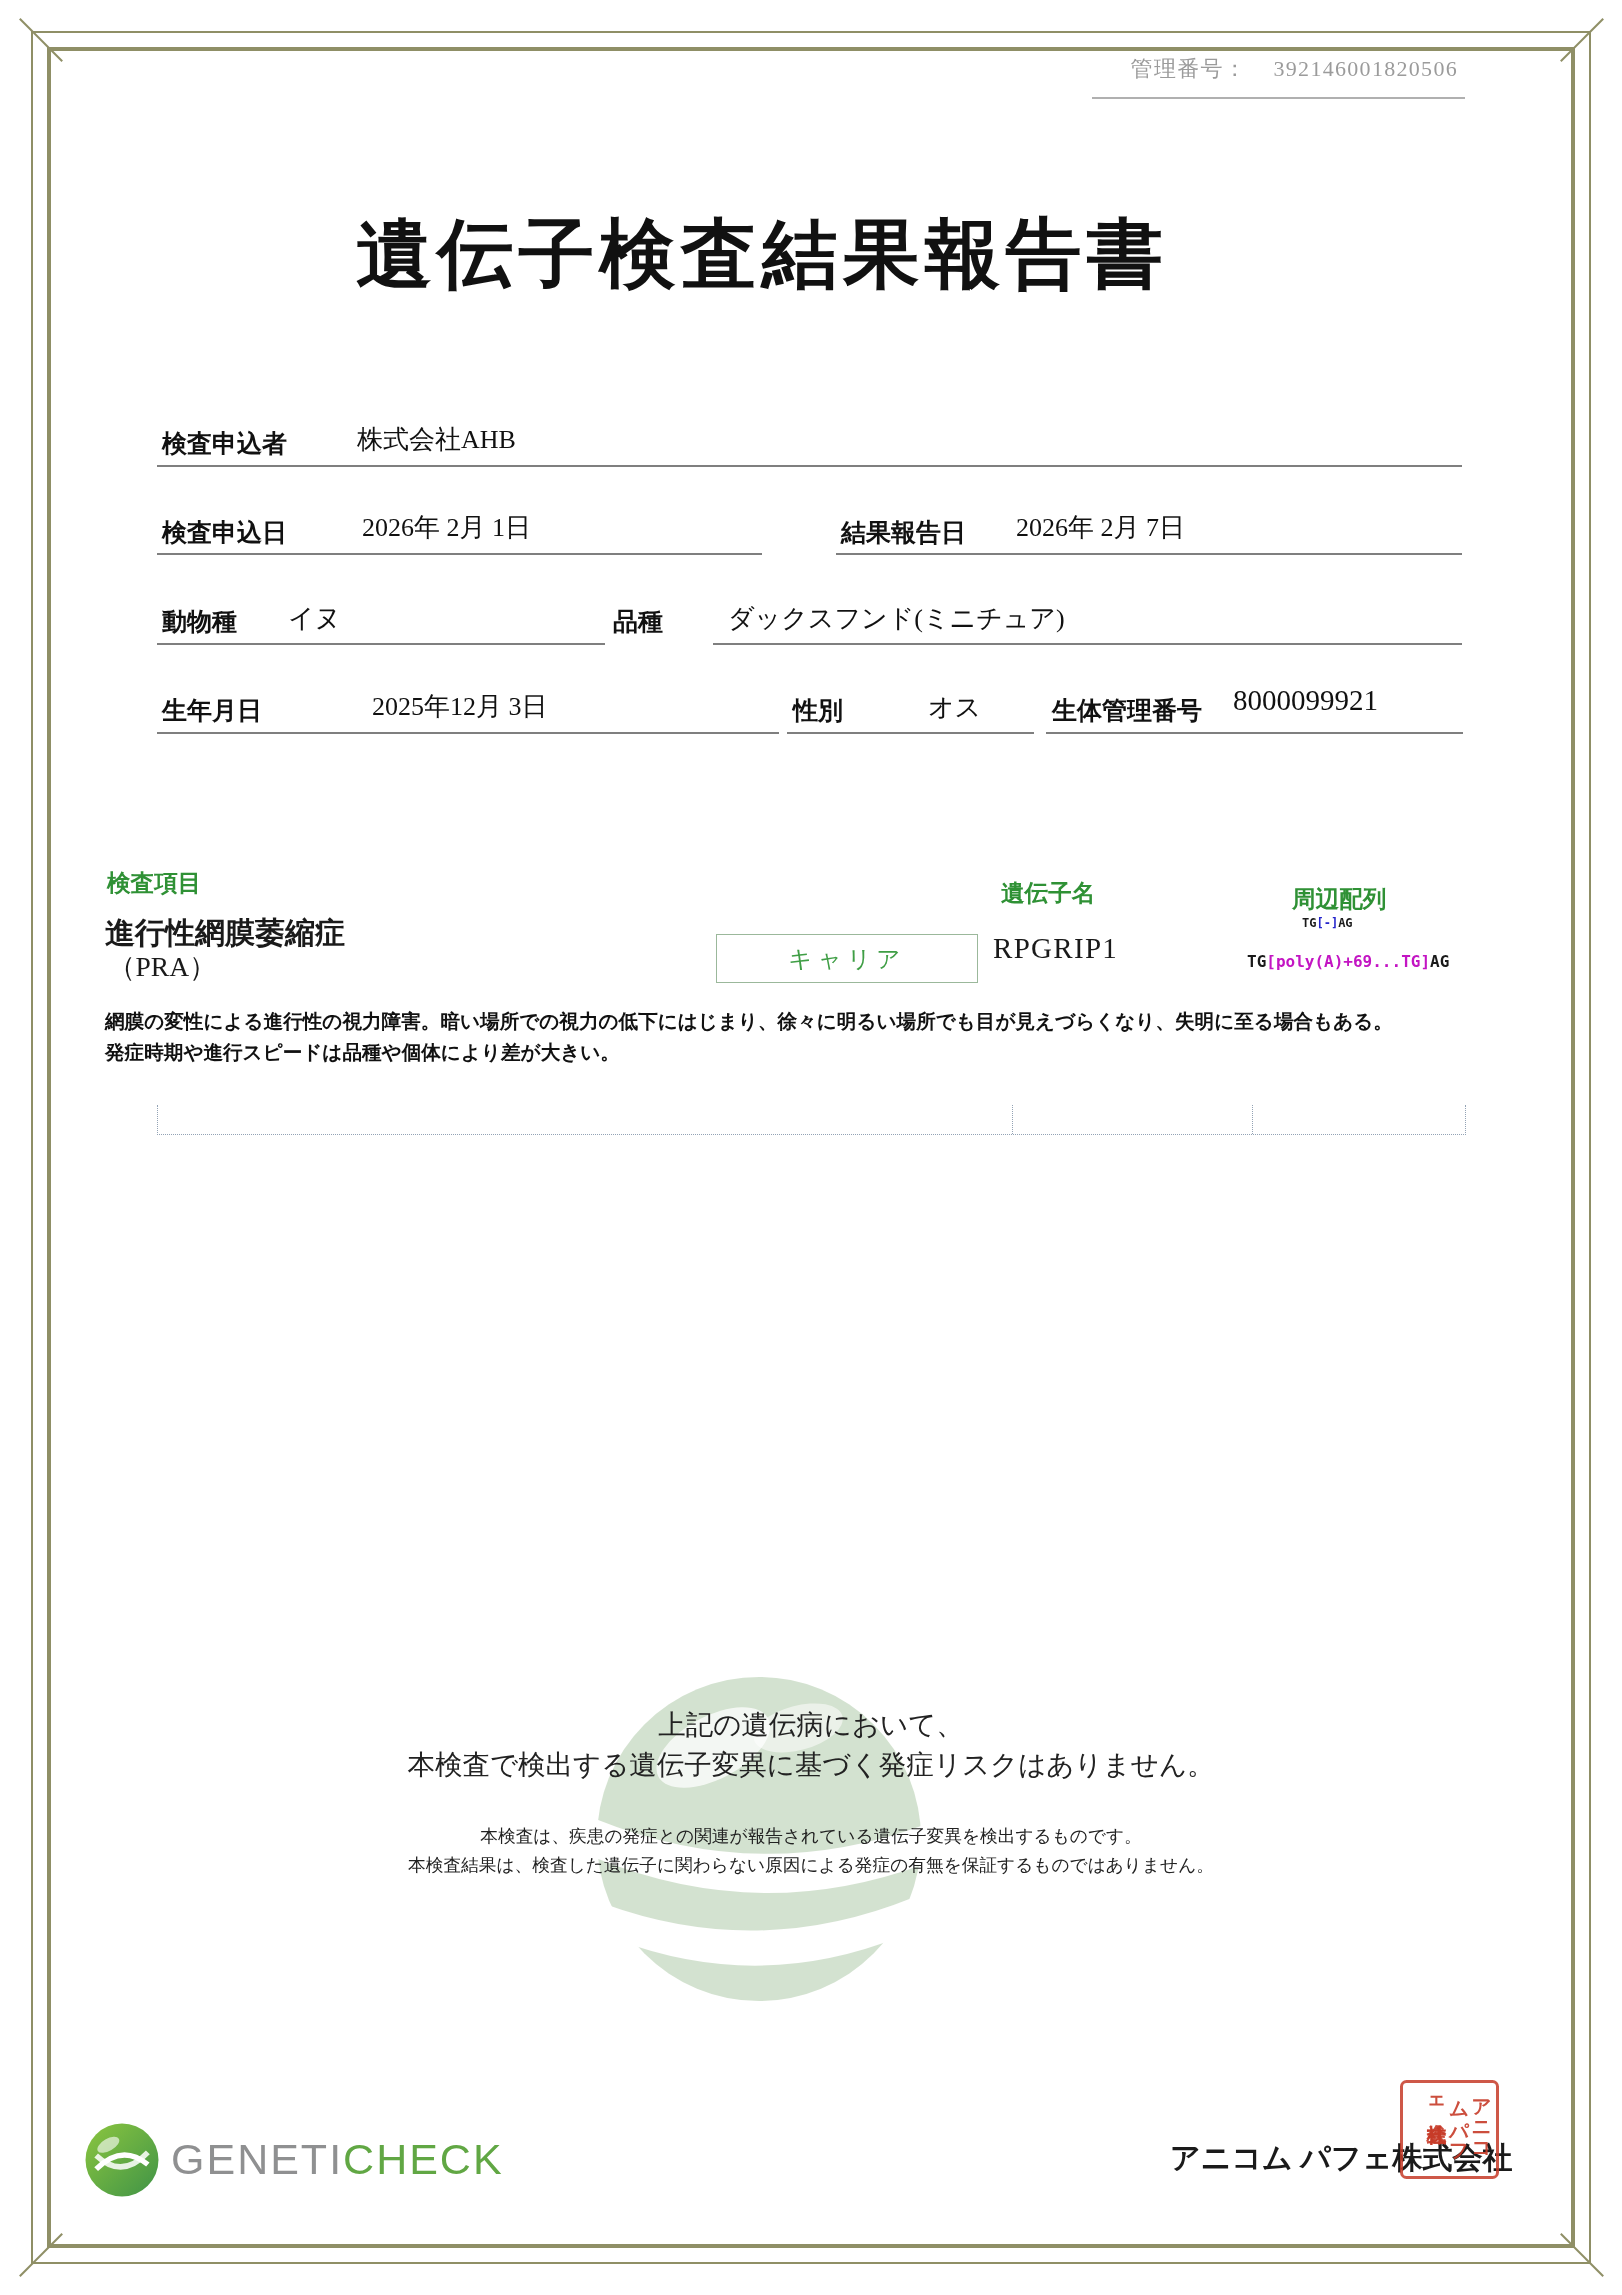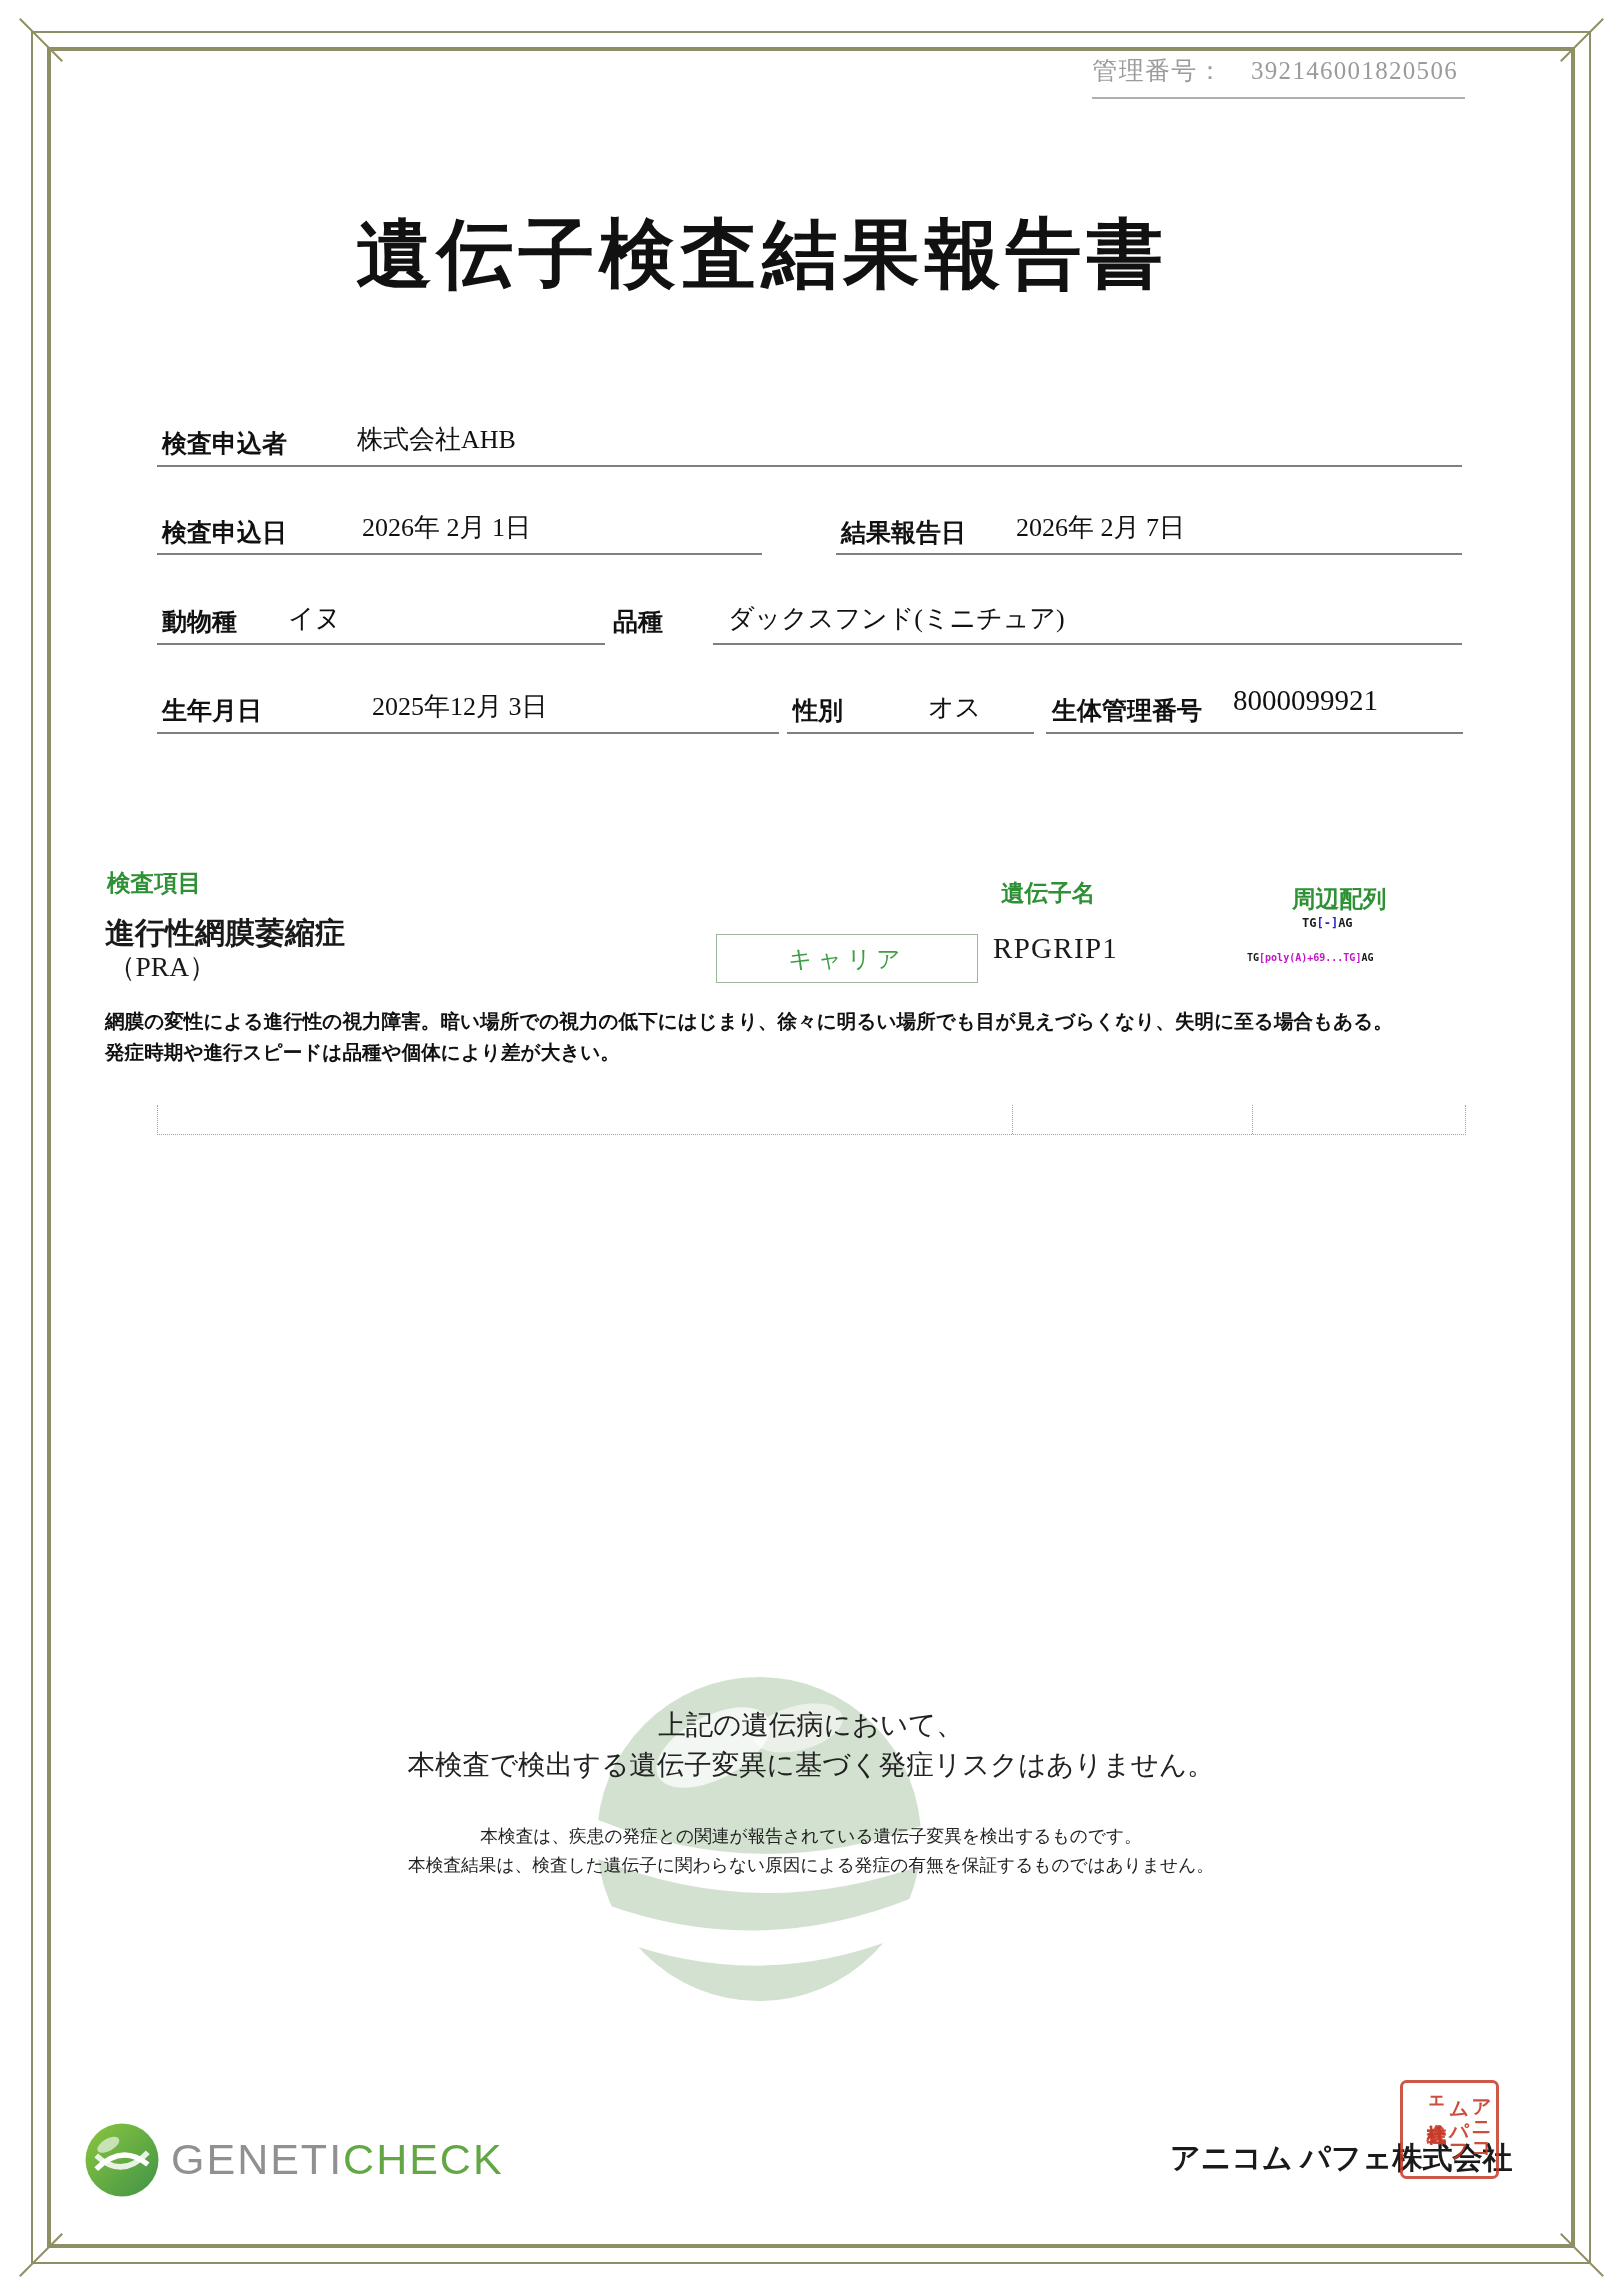--- a/index.html
+++ b/index.html
@@ -11,32 +11,32 @@
   .corner{position:absolute;width:60px;height:2px;background:#8f8f66;}
   .corner.tl{left:10.5px;top:39px;transform:rotate(45deg);}
   .corner.tr{right:10.5px;top:39px;transform:rotate(-45deg);}
   .corner.bl{left:10.5px;bottom:39px;transform:rotate(-45deg);}
   .corner.br{right:10.5px;bottom:39px;transform:rotate(45deg);}
   
   .abs{position:absolute;white-space:nowrap;}
   .lbl{font-weight:bold;font-size:25px;color:#111;}
   .val{font-size:26px;color:#111;}
   .rule{position:absolute;height:0;border-bottom:2px solid #7f7f7f;}
-  .mgmt{font-size:25px;color:#9b9b9b;letter-spacing:1.3px;}
+  .mgmt{font-size:22px;color:#9b9b9b;letter-spacing:1.3px;}
   .title{font-size:76px;font-weight:bold;letter-spacing:5.2px;text-align:center;color:#111;}
   .green{color:#2f9135;}
   .sec-head{font-size:23.6px;font-weight:bold;color:#2f9135;}
   .disease{font-size:30px;font-weight:600;}
   .disease-abbr{font-size:27.5px;}
   .result-box{position:absolute;border:1.3px solid #9bb89b;display:flex;align-items:center;justify-content:center;
       font-family:"Liberation Sans","DejaVu Sans",sans-serif;font-size:23.6px;letter-spacing:5.2px;color:#3f9e45;margin-left:30px;}
   .gene{font-size:29px;letter-spacing:1.3px;}
   .seq{font-family:"DejaVu Sans Mono","Liberation Mono",monospace;font-weight:bold;}
   .seq1{font-size:12px;}
-  .seq2{font-size:10px;text-align:right;}
+  .seq2{font-size:16px;text-align:right;}
   .seq-blue{color:#2424cc;}
   .seq-magenta{color:#c315c3;}
   .desc{font-family:"Liberation Sans","DejaVu Sans",sans-serif;font-weight:bold;font-size:19.6px;color:#111;}
   .dotted-row{position:absolute;border-left:1.3px dotted #93a3b5;border-right:1.3px dotted #93a3b5;border-bottom:1.3px dotted #93a3b5;}
   .dotted-div{position:absolute;top:0;bottom:0;border-left:1.3px dotted #93a3b5;}
   .summary{font-family:"Liberation Sans","DejaVu Sans",sans-serif;font-size:27.5px;color:#222;text-align:center;}
   .note{font-family:"Liberation Sans","DejaVu Sans",sans-serif;font-size:17.7px;color:#222;text-align:center;}
   .centerband{left:65px;width:1492px;}
   .brand-text{font-family:"Liberation Sans","DejaVu Sans",sans-serif;font-size:43px;letter-spacing:2px;font-weight:400;}
   .brand-gray{color:#8f9091;}

